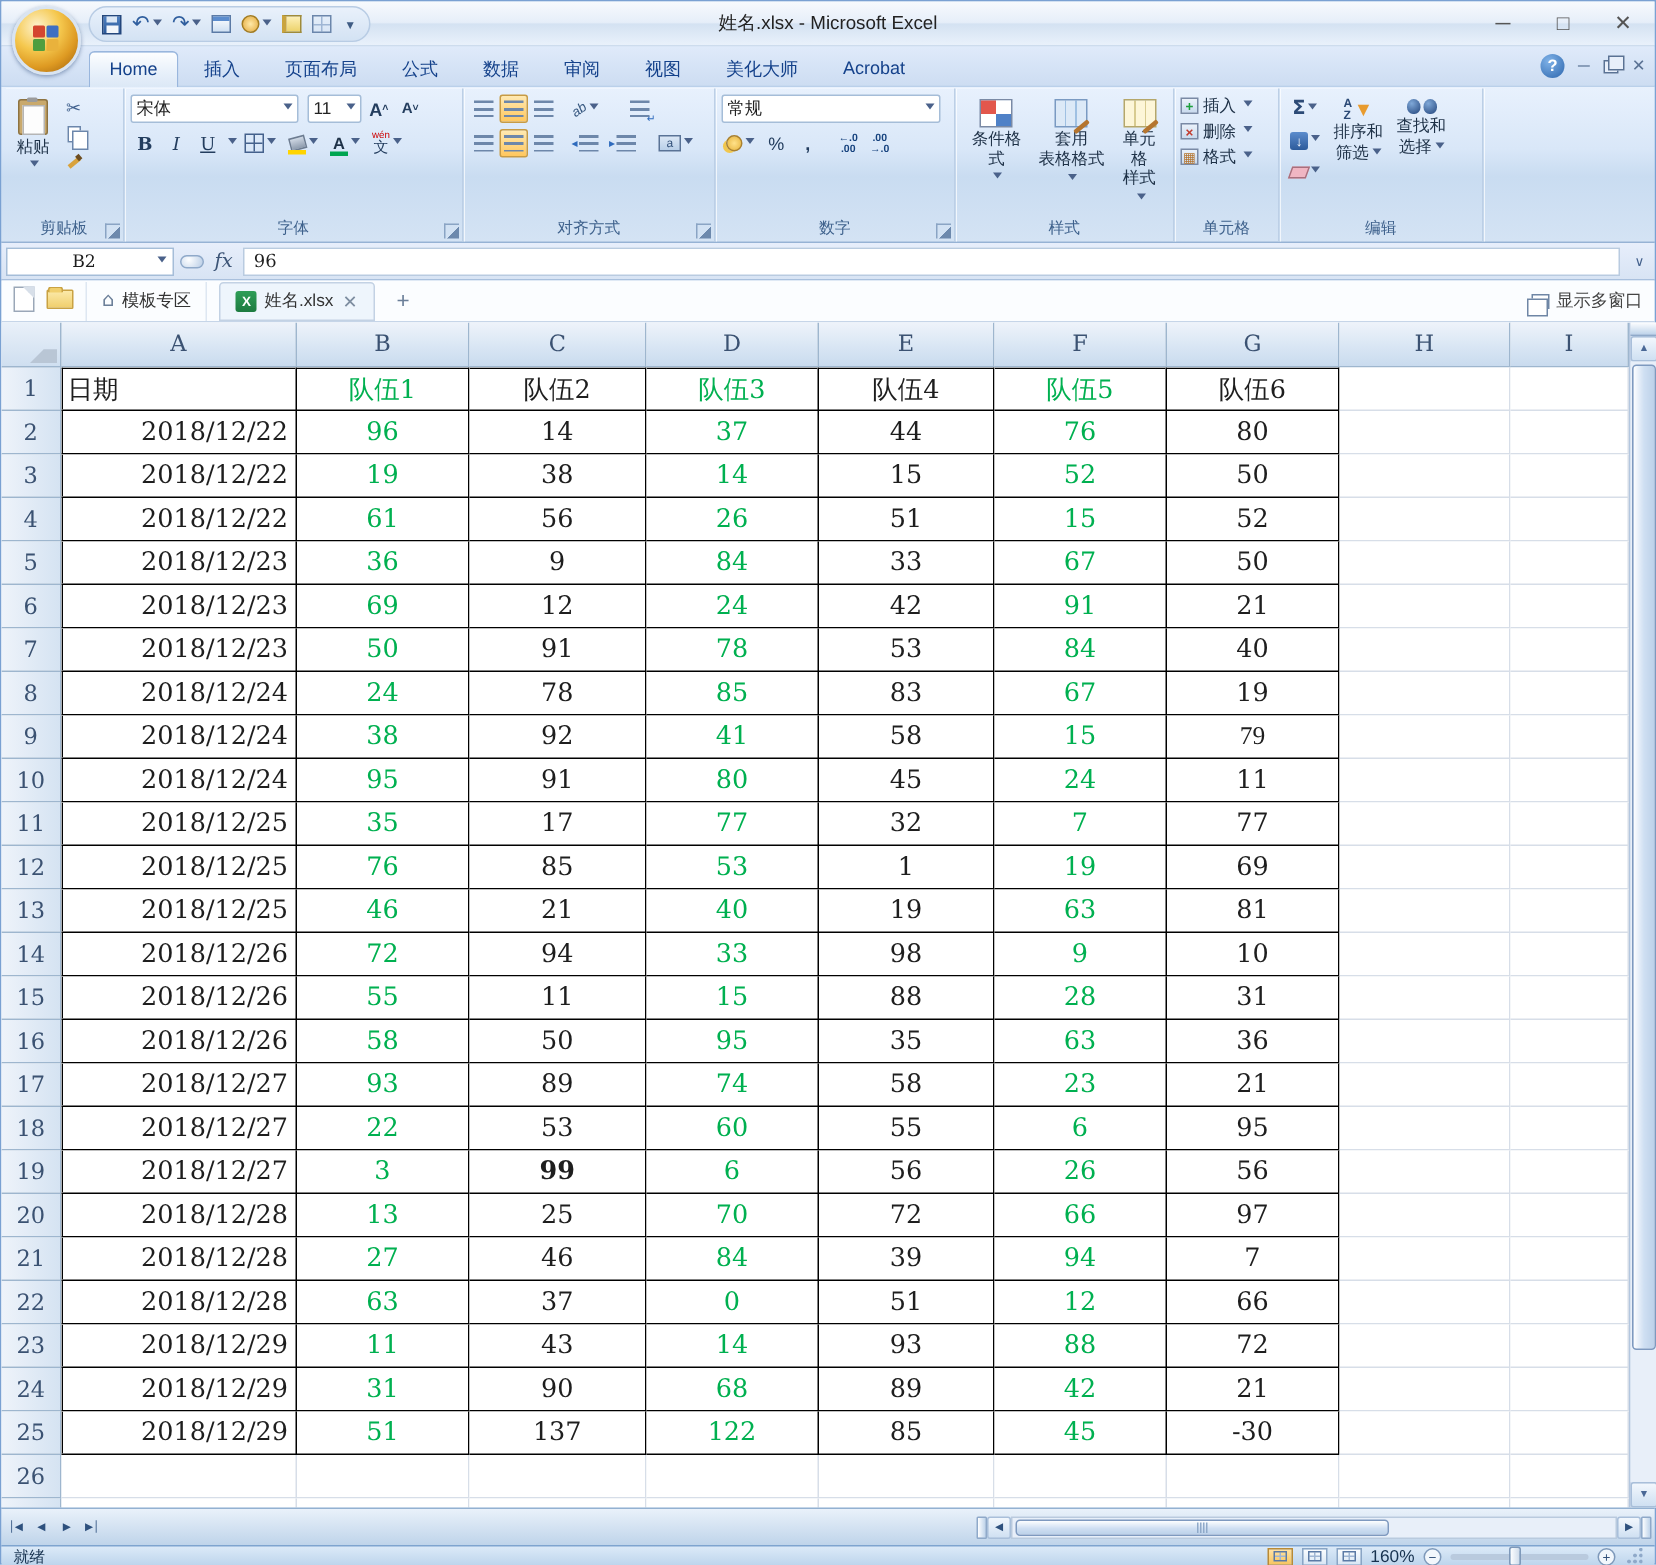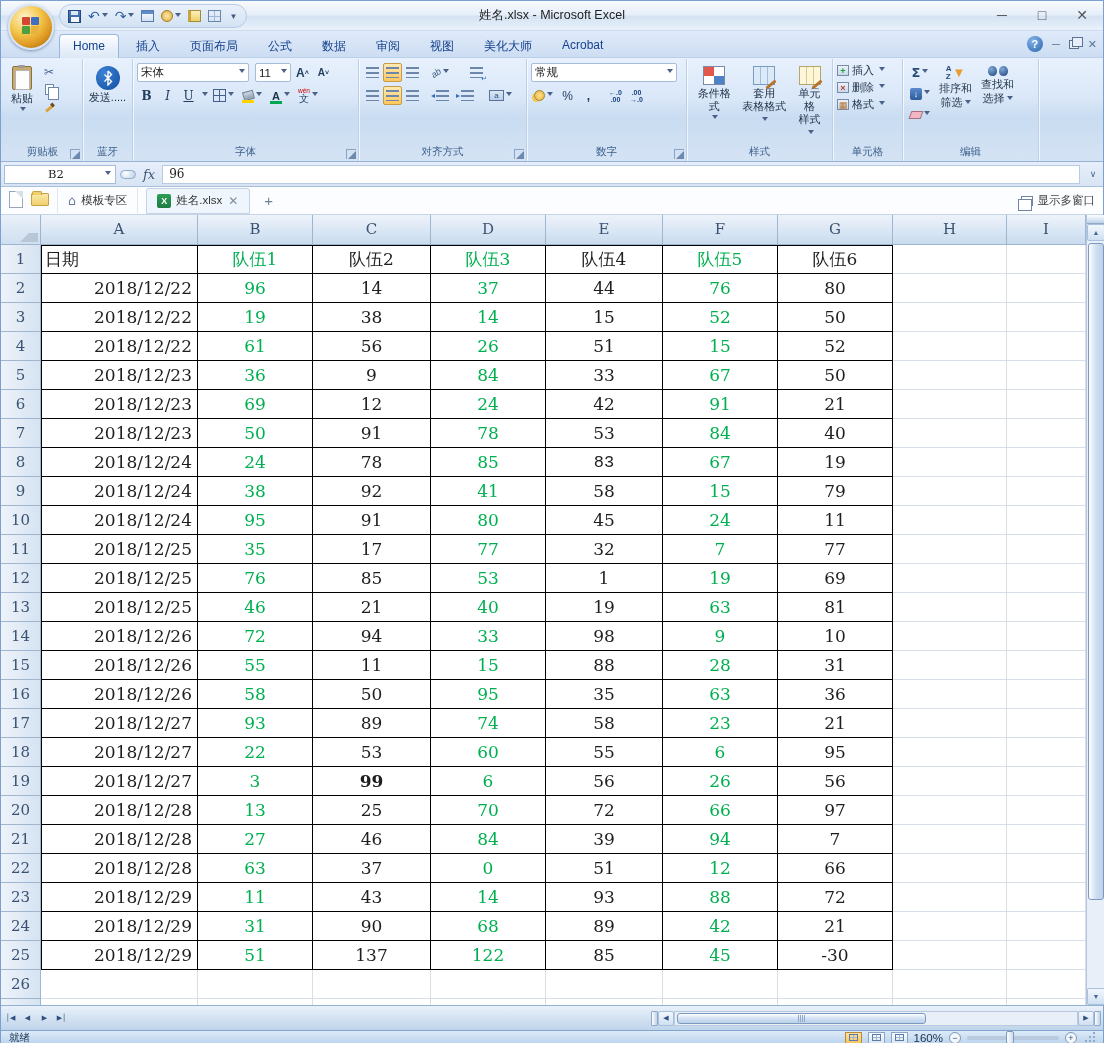--- a/index.html
+++ b/index.html
@@ -280,31 +280,20 @@
             <span class="ic-copy"></span>
           </span>
         <span class="mini-btn">
             <span class="ic-brush"></span>
           </span>
       </div>
       <span class="grp-label">剪贴板</span>
       <span class="lnch"></span>
     </div>
 
-    <div class="grp g-bt">
-      <div class="bt-btn bigbtn">
-        <span class="ic-bt">
-          <svg width="10" height="16" viewBox="0 0 10 16">
-              <path d="M5 1 L8.5 4.5 L1.5 11.5 M1.5 4.5 L8.5 11.5 L5 15 L5 1" stroke="#fff" stroke-width="1.4" fill="none"></path>
-            </svg>
-        </span>
-        <span class="blabel" style="width:40px;word-break:break-all">发送.....</span>
-      </div>
-      <span class="grp-label">蓝牙</span>
-    </div>
 
     <div class="grp g-font">
       <div class="row" style="gap:2px">
         <span class="sel fname">
             <span>宋体</span>
             <span class="dd"></span>
           </span>
         <span class="sel fsize">
             <span>11</span>
             <span class="dd"></span>
@@ -615,35 +604,35 @@
           <div class="g-cell tb ac" style="width: 115px;">40</div>
           <div class="g-cell" style="width: 114px;"></div>
           <div class="g-cell" style="width: 79px;"></div>
         </div>
         <div class="g-row">
           <div class="g-rowhead">8</div>
           <div class="g-cell tb tl ar" style="width: 157px;">2018/12/24</div>
           <div class="g-cell tb ac gr" style="width: 115px;">24</div>
           <div class="g-cell tb ac" style="width: 118px;">78</div>
           <div class="g-cell tb ac gr" style="width: 115px;">85</div>
-          <div class="g-cell tb ac" style="width: 117px; font-family: Liberation Mono, monospace;">83</div>
+          <div class="g-cell tb ac" style="width: 117px;">83</div>
           <div class="g-cell tb ac gr" style="width: 115px;">67</div>
           <div class="g-cell tb ac" style="width: 115px;">19</div>
           <div class="g-cell" style="width: 114px;"></div>
           <div class="g-cell" style="width: 79px;"></div>
         </div>
         <div class="g-row">
           <div class="g-rowhead">9</div>
           <div class="g-cell tb tl ar" style="width: 157px;">2018/12/24</div>
           <div class="g-cell tb ac gr" style="width: 115px;">38</div>
           <div class="g-cell tb ac" style="width: 118px;">92</div>
           <div class="g-cell tb ac gr" style="width: 115px;">41</div>
           <div class="g-cell tb ac" style="width: 117px;">58</div>
           <div class="g-cell tb ac gr" style="width: 115px;">15</div>
-          <div class="g-cell tb ac" style="width: 115px;">79</div>
+          <div class="g-cell tb ac" style="width: 115px; font-family: Liberation Serif, serif;">79</div>
           <div class="g-cell" style="width: 114px;"></div>
           <div class="g-cell" style="width: 79px;"></div>
         </div>
         <div class="g-row">
           <div class="g-rowhead">10</div>
           <div class="g-cell tb tl ar" style="width: 157px;">2018/12/24</div>
           <div class="g-cell tb ac gr" style="width: 115px;">95</div>
           <div class="g-cell tb ac" style="width: 118px;">91</div>
           <div class="g-cell tb ac gr" style="width: 115px;">80</div>
           <div class="g-cell tb ac" style="width: 117px;">45</div>

